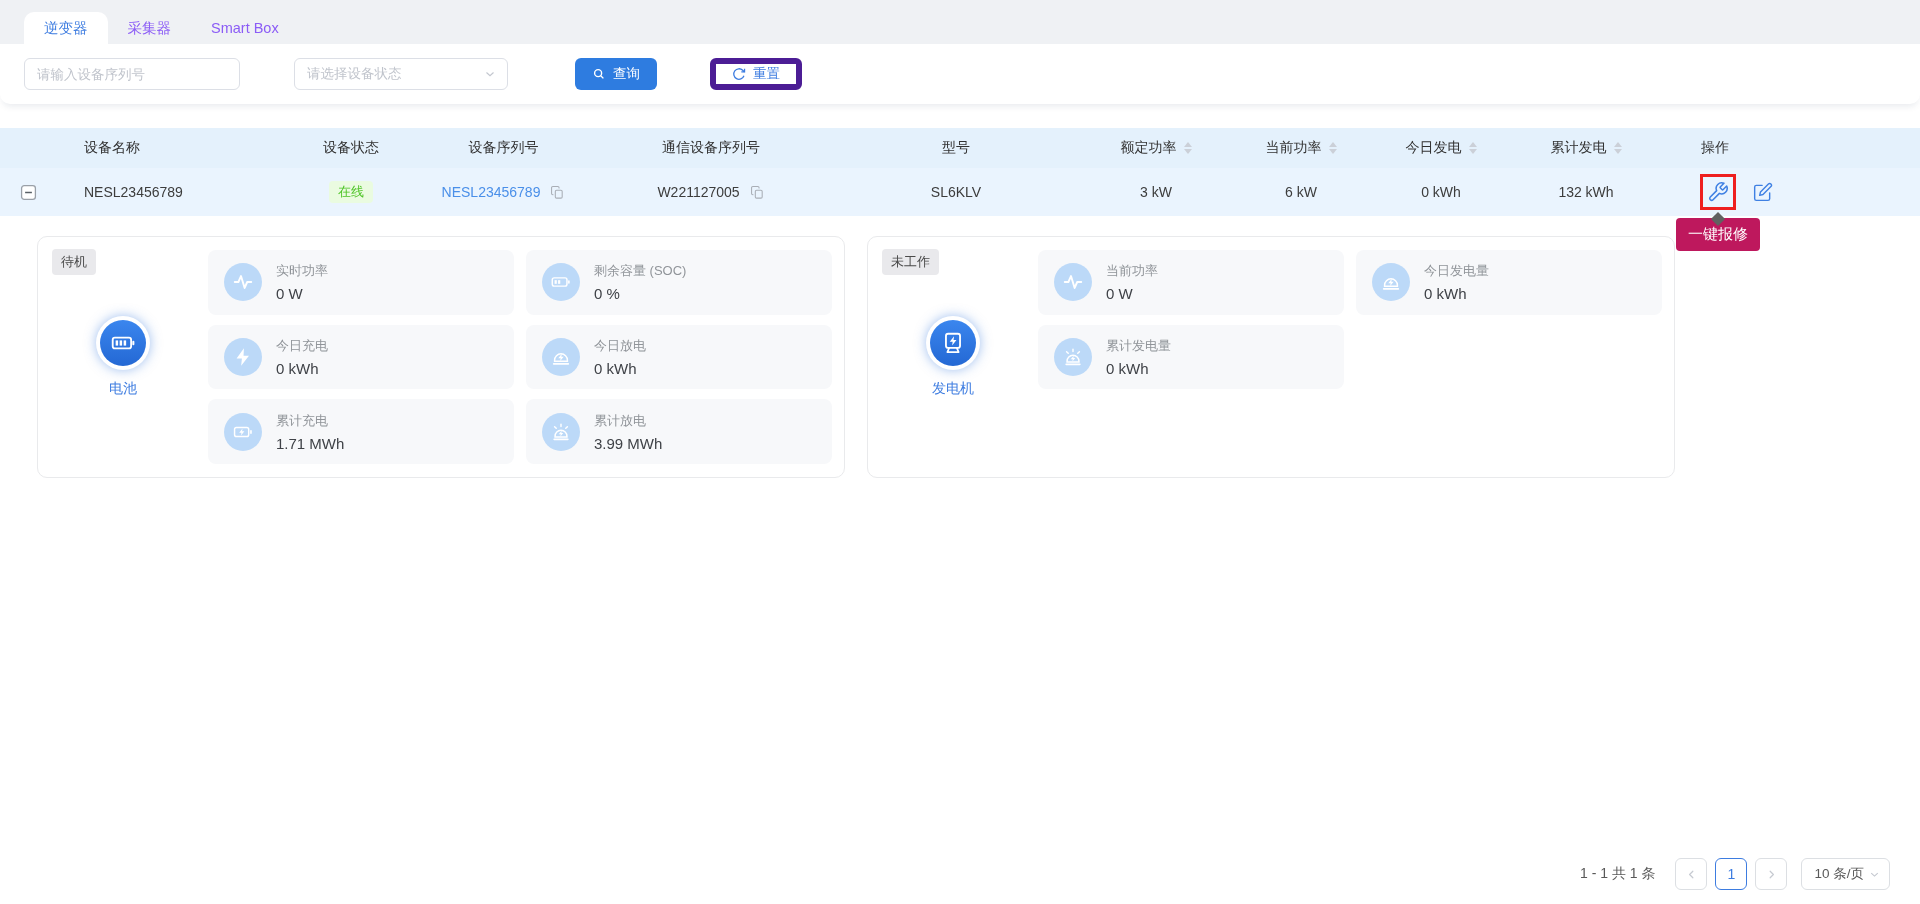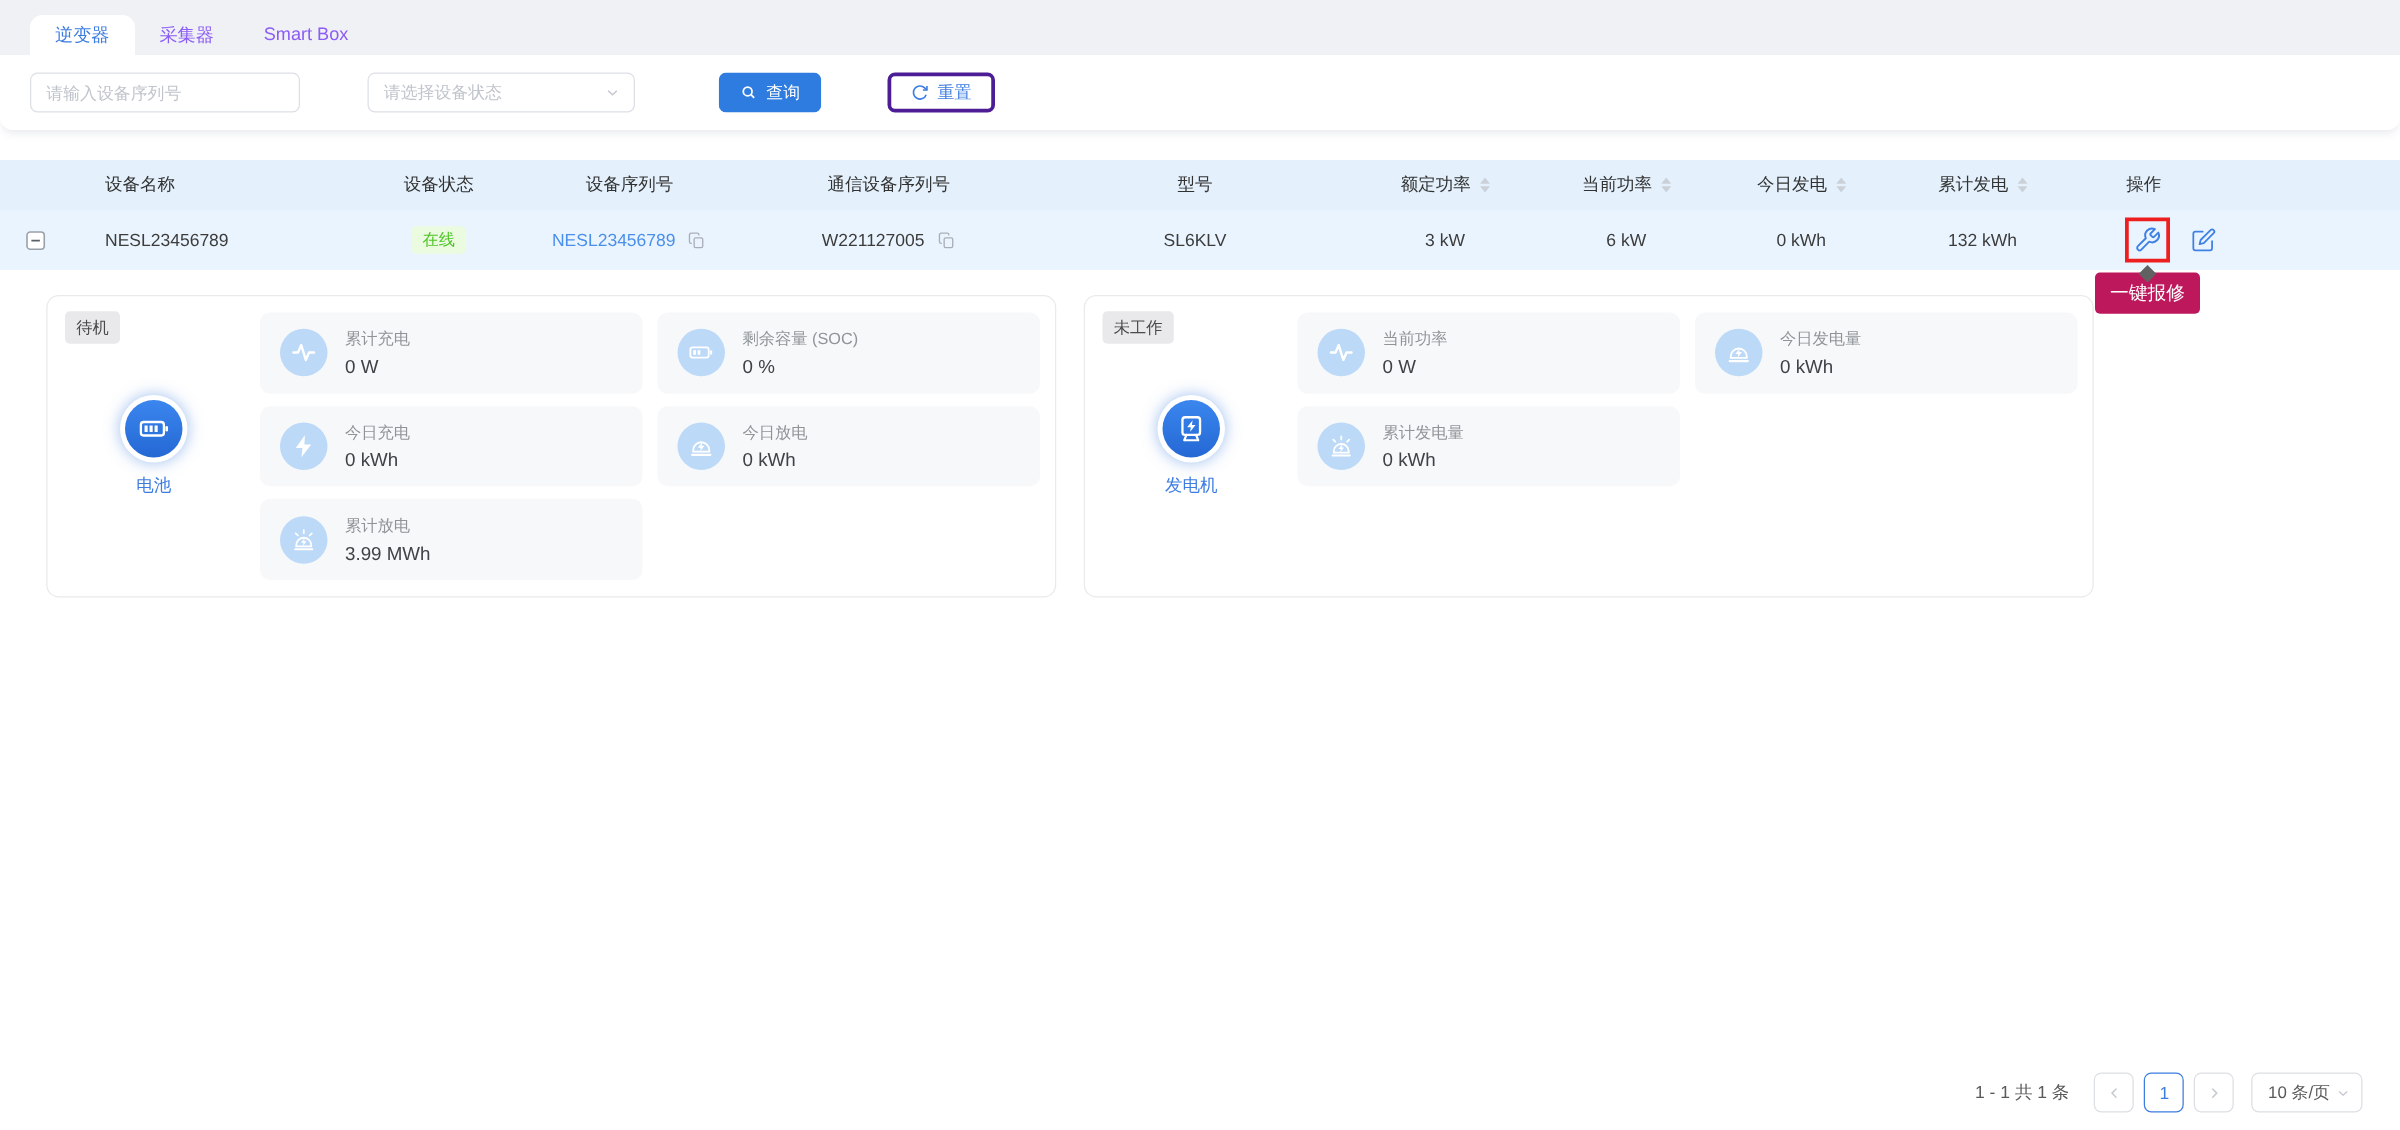--- a/index.html
+++ b/index.html
@@ -18,21 +18,21 @@
     border-radius:0 0 10px 10px; box-shadow:0 5px 7px -3px rgba(20,40,80,.10); position:relative; z-index:3;gap:42px; }
   .t-input { width:216px; height:32px; border:1px solid #dcdfe6; border-radius:6px;
     padding:0 12px; font-size:13.5px; color:#333; outline:none; background:#fff; }
   .t-input::placeholder { color:#c0c4cc; }
   .t-select { width:214px; height:32px; border:1px solid #dcdfe6; border-radius:6px;
     margin-left:12px; display:flex; align-items:center; justify-content:space-between;
     padding:0 10px 0 12px; font-size:13.5px; color:#c0c4cc; background:#fff; cursor:pointer; }
   .btn { height:32px; border-radius:6px; display:flex; align-items:center; gap:7px;
     font-size:13.5px; padding:0 16px; cursor:pointer; border:1px solid transparent; }
   .btn-primary { background:#2e7ce0; color:#fff; margin-left:25px; }
-  .btn-ghost { background:#fff; border:3px solid #4c1d95; color:#3d7ce0; margin-left:11px; }
+  .btn-ghost { background:#fff; border:6px solid #4c1d95; color:#3d7ce0; margin-left:11px; }
 
   
   .table { margin-top:24px; }
   .thead, .trow { display:flex; align-items:center; width:1920px; }
   .thead { height:40px; background:#e4f1fc; font-size:14px; color:#323232; font-weight:500; }
   .trow { height:48px; background:#eaf4fe; font-size:14px; color:#3c3c3c; }
   .c { display:flex; align-items:center; justify-content:center; gap:4px; }
   .c-exp { width:56px; }
   .c-name { width:230px; justify-content:flex-start; padding-left:28px; }
   .c-status { width:130px; }
@@ -246,21 +246,21 @@
         <div class="dev-label">电池</div>
       </div>
       <div class="stats-grid">
         <div class="stat-card">
           <div class="stat-ico">
             <svg width="22" height="22" viewBox="0 0 24 24" fill="none" stroke="#fff" stroke-width="2.1" stroke-linecap="round" stroke-linejoin="round">
                 <polyline points="3 12 7 12 9.8 5.5 13.8 18.5 16.6 12 21 12"></polyline>
               </svg>
           </div>
           <div>
-            <div class="stat-label">累计充电</div>
+            <div class="stat-label">实时功率</div>
             <div class="stat-value">0 W</div>
           </div>
         </div>
         <div class="stat-card">
           <div class="stat-ico">
             <svg width="22" height="22" viewBox="0 0 24 24">
                 <rect x="2.5" y="7.5" width="16" height="9" rx="2" fill="none" stroke="#fff" stroke-width="1.6"></rect>
                 <rect x="5" y="10" width="2.4" height="4" fill="#fff"></rect>
                 <rect x="8.8" y="10" width="2.4" height="4" fill="#fff"></rect>
                 <rect x="19.7" y="10" width="1.8" height="4" rx="0.9" fill="#fff"></rect>
@@ -286,20 +286,33 @@
           <div class="stat-ico">
             <svg width="22" height="22" viewBox="0 0 24 24" fill="none">
                 <path d="M5 15.5a7 7 0 0 1 14 0v1.2H5z" stroke="#fff" stroke-width="1.6"></path>
                 <path d="M4 19.5h16" stroke="#fff" stroke-width="1.8" stroke-linecap="round"></path>
                 <polygon points="12.9 8.5 9 13.3 11.6 13.3 11.1 16.3 14.9 11.6 12.4 11.6" fill="#fff"></polygon>
               </svg>
           </div>
           <div>
             <div class="stat-label">今日放电</div>
             <div class="stat-value">0 kWh</div>
+          </div>
+        </div>
+        <div class="stat-card">
+          <div class="stat-ico">
+            <svg width="22" height="22" viewBox="0 0 24 24" fill="none">
+                <rect x="2.8" y="7" width="15.4" height="10" rx="2" stroke="#fff" stroke-width="1.6"></rect>
+                <rect x="19.8" y="9.8" width="1.8" height="4.4" rx="0.9" fill="#fff"></rect>
+                <polygon points="11.5 8.2 7.8 12.8 10.3 12.8 9.8 15.8 13.5 11.2 11 11.2" fill="#fff"></polygon>
+              </svg>
+          </div>
+          <div>
+            <div class="stat-label">累计充电</div>
+            <div class="stat-value">1.71 MWh</div>
           </div>
         </div>
         <div class="stat-card">
           <div class="stat-ico">
             <svg width="22" height="22" viewBox="0 0 24 24" fill="none">
                 <path d="M5.5 16.5a6.5 6.5 0 0 1 13 0v1H5.5z" stroke="#fff" stroke-width="1.6"></path>
                 <path d="M4.5 20h15" stroke="#fff" stroke-width="1.8" stroke-linecap="round"></path>
                 <path d="M12 6V3.5M6.8 8l-1.8-1.8M17.2 8l1.8-1.8" stroke="#fff" stroke-width="1.6" stroke-linecap="round"></path>
                 <polygon points="12.8 10.5 9.5 14.5 11.7 14.5 11.3 17 14.5 13 12.4 13" fill="#fff"></polygon>
               </svg>

